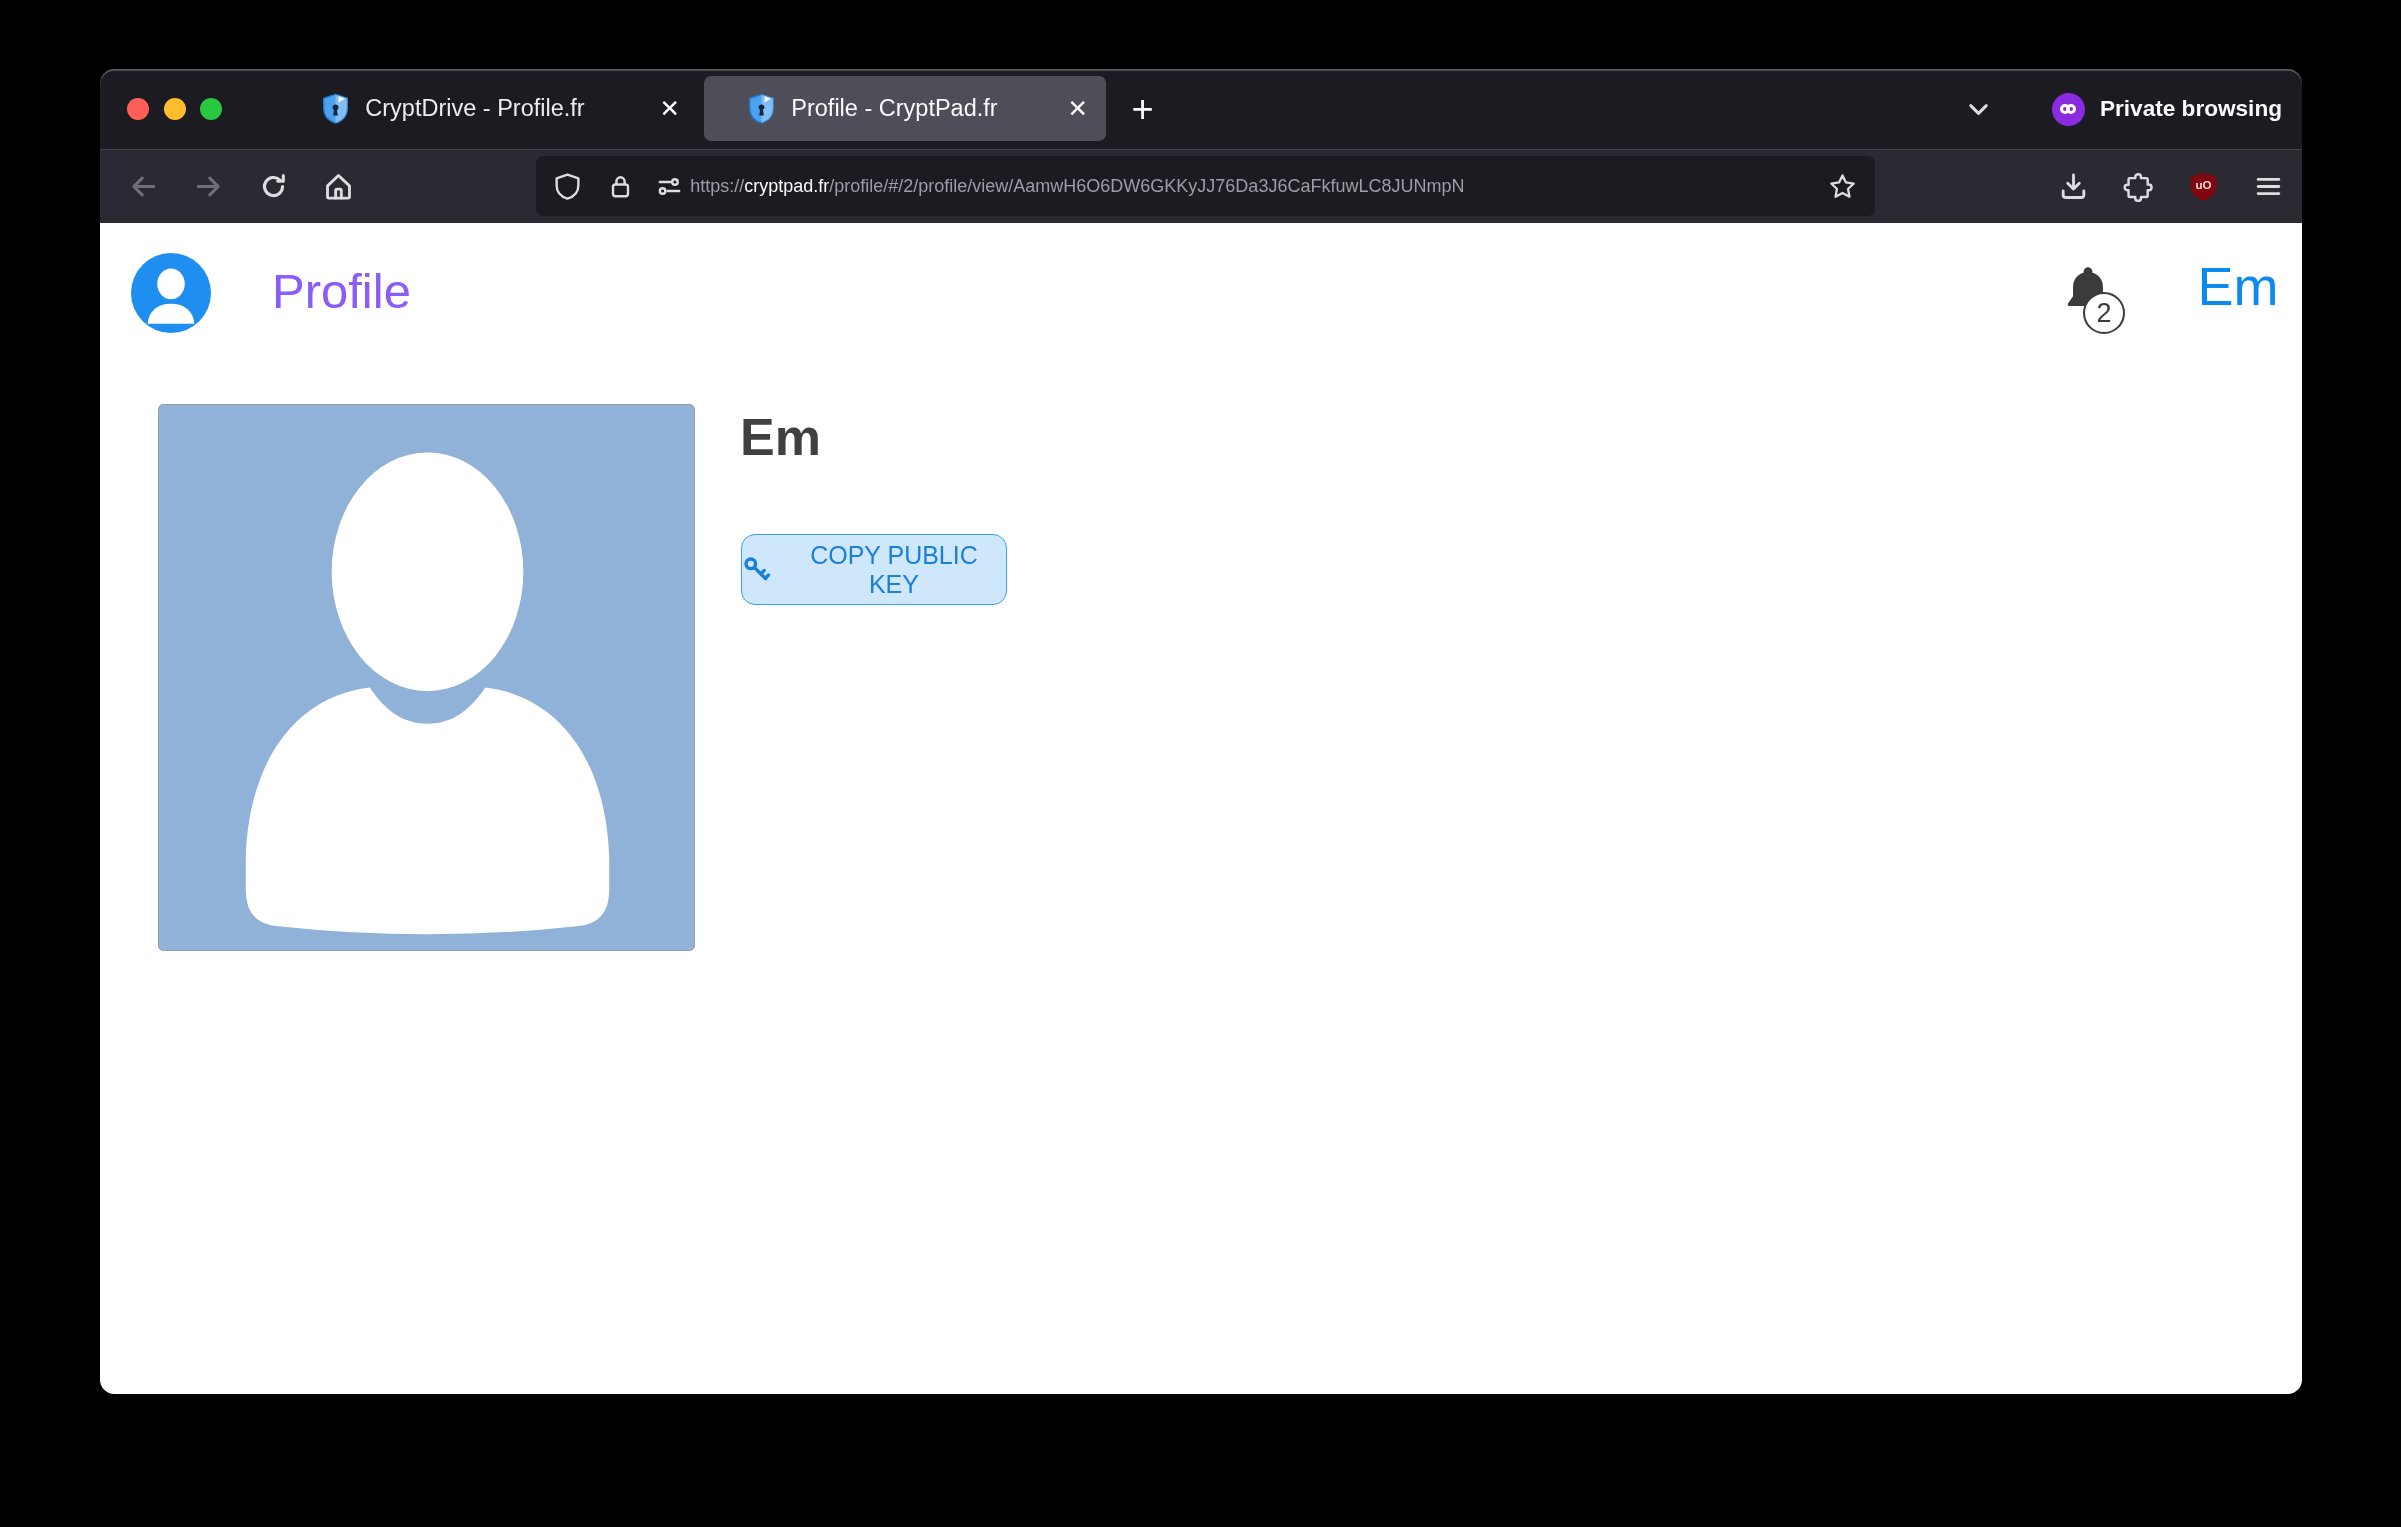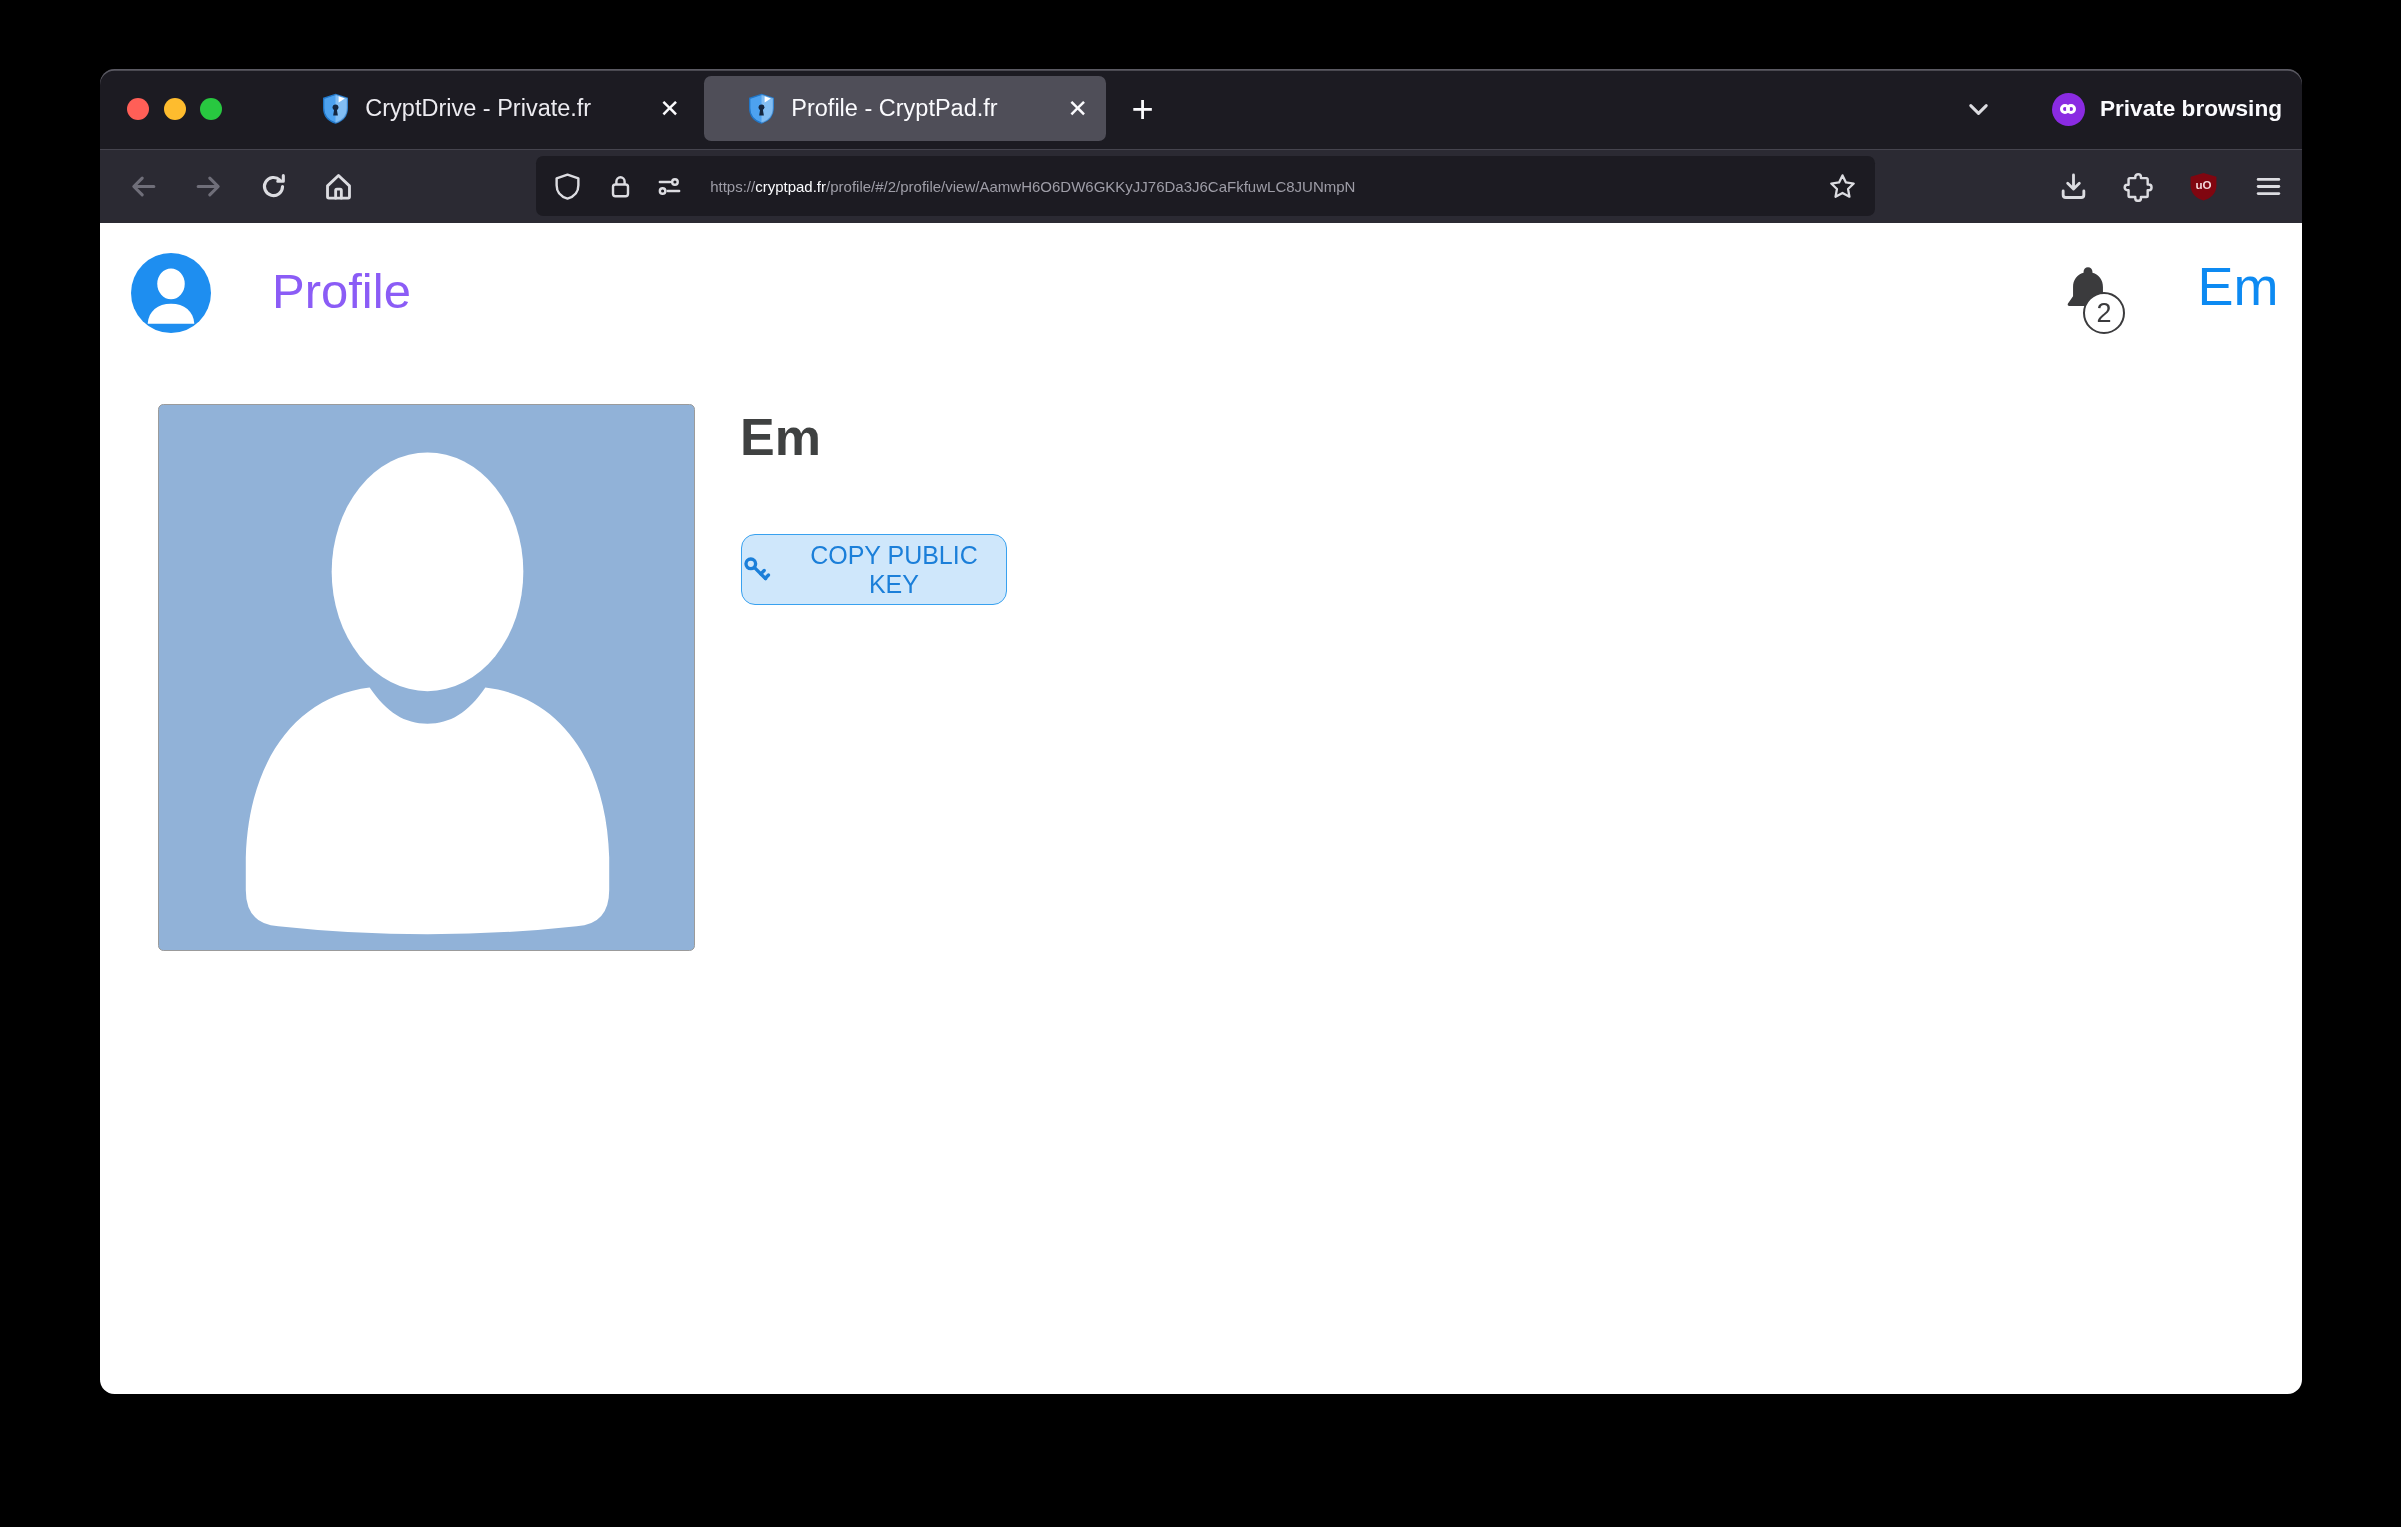--- a/index.html
+++ b/index.html
@@ -37,21 +37,21 @@
   .navbar { position:absolute; left:0; top:80px; width:2202px; height:74px;
             background:#2b2a33; box-shadow: inset 0 0.9px 0 #45444e;
             display:flex; align-items:center; padding:0 13.6px 0 23.5px; }
   .nav-btn { width:40px; height:40px; display:flex; align-items:center; justify-content:center; flex:0 0 auto; }
   .left-group .nav-btn, .right-group .nav-btn { margin-right:25px; }
   .left-group, .right-group { display:flex; align-items:center; }
   .left-group .nav-btn:last-child, .right-group .nav-btn:last-child { margin-right:0; }
   .urlbar { flex:0 0 1339px; height:60px; margin:0 auto; background:#1c1b22; border-radius:7.2px;
             display:flex; align-items:center; padding:0 12.7px 0 11px; }
   .urlbar .nav-btn { margin:0; }
-  .url-text { flex:1; margin-left:21px; font-size:15px; color:#9e9da7; white-space:nowrap;
+  .url-text { flex:1; margin-left:1px; font-size:18px; color:#9e9da7; white-space:nowrap;
               overflow:hidden; position:relative; }
   .url-text .domain { color:#fbfbfe; }
   .url-fade { position:absolute; right:0; top:0; bottom:0; width:81px;
               background:linear-gradient(90deg, rgba(28,27,34,0), #1c1b22); }
 
   
   .content { position:absolute; left:0; top:154px; width:2202px; height:1171px; background:#fff; }
   .app-icon { position:absolute; left:31px; top:30px; width:80px; height:80px; }
   .page-title { position:absolute; left:172px; top:42px; font-size:49px; color:#8b5cf6; line-height:1.1; }
   .bell-btn { position:absolute; left:1962px; top:40px; width:52px; height:52px; }
@@ -82,21 +82,21 @@
     </div>
 
     <div class="tab inactive">
       <svg class="favicon" viewBox="0 0 24 28">
         <path d="M12 1 L22.5 4.5 V13 c0 7.5 -4.5 11.5 -10.5 13.5 C6 24.5 1.5 20.5 1.5 13 V4.5 Z" fill="#4da2f0" stroke="#2176c7" stroke-width="1.2"></path>
         <path d="M12 1 L22.5 4.5 V13 c0 7.5 -4.5 11.5 -10.5 13.5 Z" fill="#ffffff" opacity="0.3"></path>
         <path d="M14.8 2.6 L20.3 4.6 L14.8 8.3 Z" fill="#fff"></path>
         <circle cx="12" cy="12.5" r="2.6" fill="#14263f"></circle>
         <path d="M10.9 13.8 h2.2 l1 6 h-4.2 z" fill="#14263f"></path>
       </svg>
-      <span class="tab-title">CryptDrive - Private.fr</span>
+      <span class="tab-title">CryptDrive - Profile.fr</span>
       <span class="tab-close">✕</span>
     </div>
 
     <div class="tab active">
       <svg class="favicon" viewBox="0 0 24 28">
         <path d="M12 1 L22.5 4.5 V13 c0 7.5 -4.5 11.5 -10.5 13.5 C6 24.5 1.5 20.5 1.5 13 V4.5 Z" fill="#4da2f0" stroke="#2176c7" stroke-width="1.2"></path>
         <path d="M12 1 L22.5 4.5 V13 c0 7.5 -4.5 11.5 -10.5 13.5 Z" fill="#ffffff" opacity="0.3"></path>
         <path d="M14.8 2.6 L20.3 4.6 L14.8 8.3 Z" fill="#fff"></path>
         <circle cx="12" cy="12.5" r="2.6" fill="#14263f"></circle>
         <path d="M10.9 13.8 h2.2 l1 6 h-4.2 z" fill="#14263f"></path>

